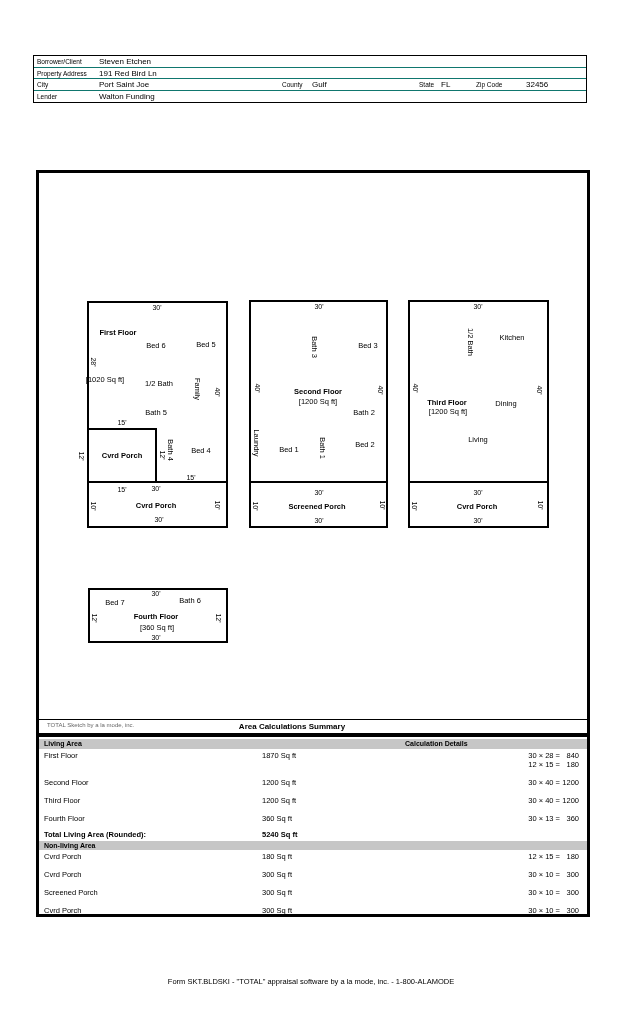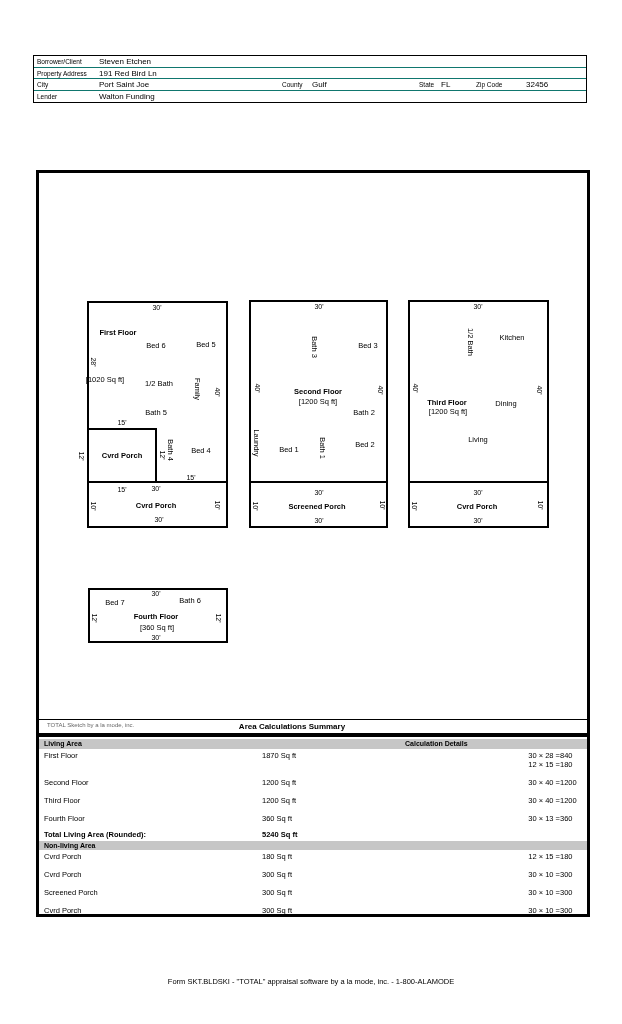--- a/index.html
+++ b/index.html
@@ -46,21 +46,21 @@
   .summary{position:absolute;left:39px;top:736px;width:548px;font-size:7.5px;}
   .sbar{position:relative;height:9.5px;background:#c6c6c6;margin-top:3px;}
   .sbar .bh{position:absolute;left:5px;top:1px;font-size:7px;font-weight:700;}
   .sbar .bd{position:absolute;left:366px;top:1px;font-size:7px;font-weight:700;}
   .srow{position:relative;height:18px;}
   .srow.tall{height:27px;}
   .srow .nm{position:absolute;left:5px;top:2px;}
   .srow .ar{position:absolute;left:223px;top:2px;}
   .calcs{position:absolute;right:8px;top:2px;text-align:right;}
   .calcline{line-height:9px;white-space:nowrap;}
-  .cval{display:inline-block;width:19px;text-align:left;}
+  .cval{display:inline-block;width:19px;text-align:right;}
   .trow{position:relative;height:8px;}
   .trow .nm{position:absolute;left:5px;top:0;font-weight:700;}
   .trow .ar{position:absolute;left:223px;top:0;font-weight:700;}
 
   .footer{position:absolute;left:0;top:977px;width:622px;text-align:center;font-size:7.5px;}
 </style>
 </head>
 <body>
 
 <div id="page">

